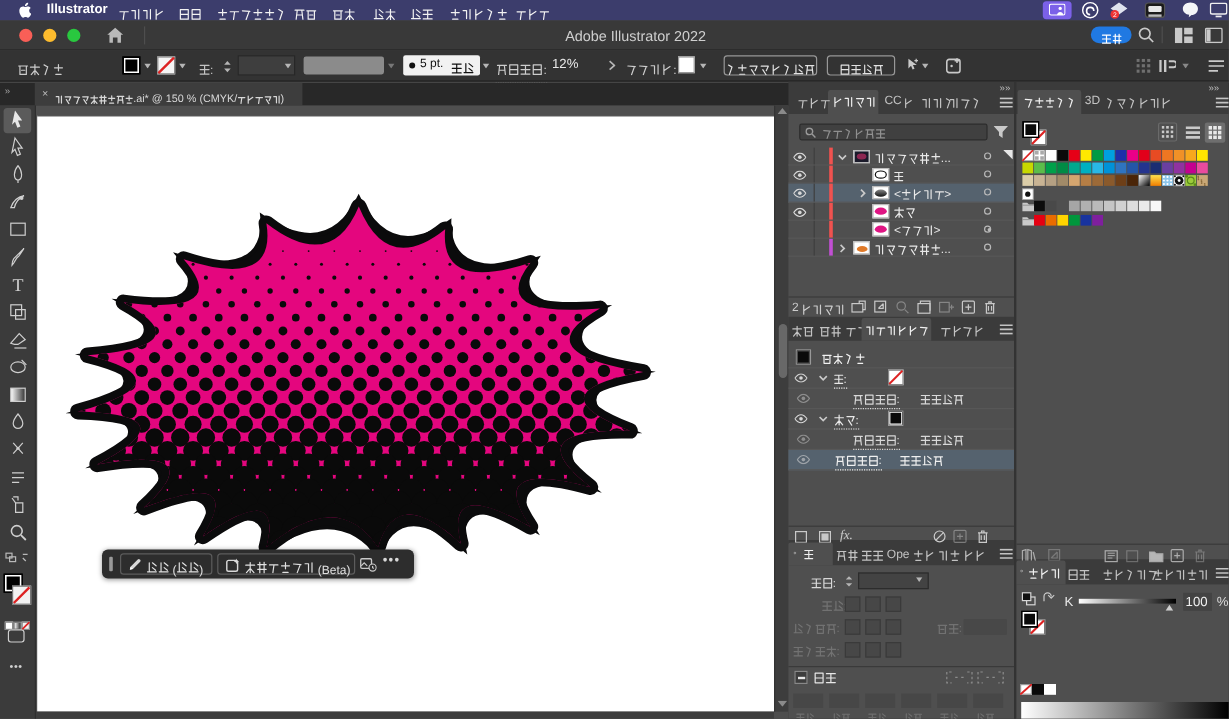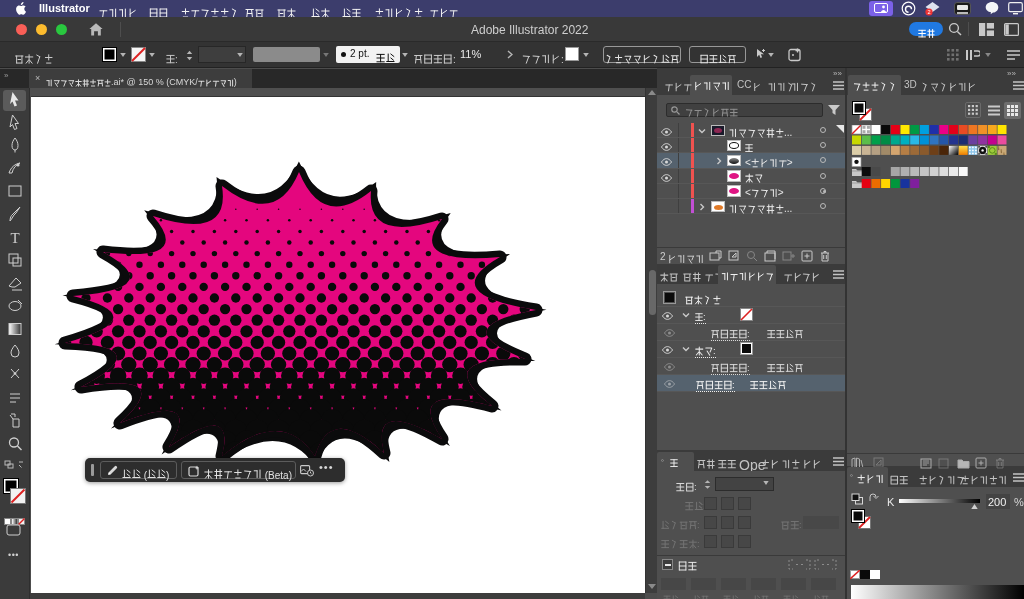--- a/index.html
+++ b/index.html
@@ -112,32 +112,32 @@
     <div style="position:absolute;left:198px;top:4px;width:48px;height:17px;background:#3e3e3e;border:1px solid #272727"></div>
     <svg width="6" height="4" viewBox="0 0 7 5" style="position:absolute;left:237px;top:11px">
       <path d="M0 0h7L3.5 5z" fill="#b5b5b5"></path>
     </svg>
     <div style="position:absolute;left:253px;top:5px;width:67px;height:15px;background:#8b8b8b;border-radius:2px"></div>
     <svg width="6" height="4" viewBox="0 0 7 5" style="position:absolute;left:323px;top:11px">
       <path d="M0 0h7L3.5 5z" fill="#777"></path>
     </svg>
     <div style="position:absolute;left:336px;top:4px;width:64px;height:17px;background:#f2f2f2;border-radius:2px">
       <div style="position:absolute;left:5px;top:6px;width:5px;height:5px;border-radius:50%;background:#111"></div>
-      <span style="position:absolute;left:14px;top:2px;font-size:10px;color:#111">2 pt. </span>
+      <span style="position:absolute;left:14px;top:2px;font-size:10px;color:#111">5 pt. </span>
       <span style="position:absolute;left:40px;top:2.5px"><svg width="19" height="10" style="vertical-align:middle;position:relative;top:0px" viewBox="0 0 18.6 10">
           <path d="M0.7 1.4L8.1 1.4M0.7 5.0L8.1 5.0M0.7 8.8L8.1 8.8M4.4 1.4L4.4 8.8M10.5 8.5L17.9 8.5M12.0 1.0L12.0 8.5M14.6 1.0L17.7 3.5M14.6 5.0L17.3 7.2" stroke="#111" stroke-width="1.00" fill="none" stroke-linecap="round"></path>
         </svg></span>
     </div>
     <svg width="6" height="4" viewBox="0 0 7 5" style="position:absolute;left:402px;top:11px">
       <path d="M0 0h7L3.5 5z" fill="#b5b5b5"></path>
     </svg>
     <span class="t" style="left:413px;top:7px;border-bottom:1px dotted #9a9a9a;padding-bottom:2px"><svg width="40" height="10" style="vertical-align:middle;position:relative;top:0px" viewBox="0 0 40.1 10.5">
         <path d="M0.7 1.6L8.5 1.6M2.6 1.6L1.7 9.5M6.7 1.6L7.6 9.5M2.3 5.8L6.9 5.8M11.4 1.1L11.4 9.5M18.4 1.1L18.4 9.5M11.4 1.1L18.4 1.1M11.4 9.5L18.4 9.5M11.4 5.2L18.4 5.2M21.3 1.5L29.1 1.5M21.3 5.2L29.1 5.2M21.3 9.2L29.1 9.2M25.2 1.5L25.2 9.2M32.0 1.1L32.0 9.5M39.0 1.1L39.0 9.5M32.0 1.1L39.0 1.1M32.0 9.5L39.0 9.5M32.0 5.2L39.0 5.2" stroke="#cdcdcd" stroke-width="1.05" fill="none" stroke-linecap="round"></path>
       </svg><span style="font-size:10px;color:#cdcdcd">:</span></span>
-    <span class="t" style="left:460px;top:6px;font-size:11px;color:#e8e8e8">11%</span>
+    <span class="t" style="left:460px;top:6px;font-size:11px;color:#e8e8e8">12%</span>
     <svg width="6" height="9" viewBox="0 0 6 9" style="position:absolute;left:507px;top:8px">
       <path d="M1 1l4 3.5L1 8" stroke="#b5b5b5" stroke-width="1.4" fill="none"></path>
     </svg>
     <span class="t" style="left:521px;top:7px"><svg width="40" height="10" style="vertical-align:middle;position:relative;top:0px" viewBox="0 0 40.1 10.5">
         <path d="M1.4 2.1L7.9 2.6M7.2 2.6L4.6 9.7M11.7 2.1L18.1 2.6M17.5 2.6L14.9 9.7M21.7 1.9L24.7 1.9M24.7 1.9L24.7 8.9M27.8 1.1L27.8 9.2M32.9 1.1L32.9 9.5M32.9 6.3L38.3 2.6" stroke="#cdcdcd" stroke-width="1.05" fill="none" stroke-linecap="round"></path>
       </svg><span style="font-size:10px;color:#cdcdcd">:</span></span>
     <div style="position:absolute;left:565px;top:5px;width:14px;height:14px;background:#fff;border:1px solid #999"></div>
     <svg width="6" height="4" viewBox="0 0 7 5" style="position:absolute;left:583px;top:11px">
       <path d="M0 0h7L3.5 5z" fill="#b5b5b5"></path>
     </svg>
@@ -1066,20 +1066,43 @@
             <path d="M.5 4.5C2.5 1.7 4.4.5 6.5.5s4 1.2 6 4c-2 2.8-3.9 4-6 4s-4-1.2-6-4z" fill="none" stroke="#d8d8d8" stroke-width="1.1"></path>
             <circle cx="6.5" cy="4.5" r="1.8" fill="#d8d8d8"></circle>
           </svg></div>
         <span style="position:absolute;left:39px;top:2.5px"><span style="border-bottom:1px dotted #f0f0f0;padding-bottom:1px"><svg width="36" height="10" style="vertical-align:middle;position:relative;top:0px" viewBox="0 0 36.4 9.5">
               <path d="M0.7 1.4L7.7 1.4M2.3 1.4L1.5 8.6M6.0 1.4L6.9 8.6M2.1 5.2L6.3 5.2M10.4 1.0L10.4 8.6M16.7 1.0L16.7 8.6M10.4 1.0L16.7 1.0M10.4 8.6L16.7 8.6M10.4 4.8L16.7 4.8M19.4 1.3L26.4 1.3M19.4 4.8L26.4 4.8M19.4 8.4L26.4 8.4M22.9 1.3L22.9 8.4M29.1 1.0L29.1 8.6M35.4 1.0L35.4 8.6M29.1 1.0L35.4 1.0M29.1 8.6L35.4 8.6M29.1 4.8L35.4 4.8" stroke="#f0f0f0" stroke-width="1.00" fill="none" stroke-linecap="round"></path>
             </svg><span style="font-size:9.5px;color:#f0f0f0">:</span></span></span>
         <span style="position:absolute;left:93px;top:2.5px"><svg width="36" height="10" style="vertical-align:middle;position:relative;top:0px" viewBox="0 0 36.4 9.5">
             <path d="M0.7 1.3L7.7 1.3M0.7 4.8L7.7 4.8M0.7 8.4L7.7 8.4M4.2 1.3L4.2 8.4M10.0 1.3L17.1 1.3M10.0 4.8L17.1 4.8M10.0 8.4L17.1 8.4M13.5 1.3L13.5 8.4M19.4 8.1L26.4 8.1M20.8 1.0L20.8 8.1M23.3 1.0L26.2 3.3M23.3 4.8L25.8 6.8M28.7 1.4L35.8 1.4M30.4 1.4L29.6 8.6M34.1 1.4L34.9 8.6M30.2 5.2L34.3 5.2" stroke="#f0f0f0" stroke-width="1.00" fill="none" stroke-linecap="round"></path>
           </svg></span>
       </div>
+      <div style="position:absolute;left:0px;top:154px;width:188px;height:17px;border-top:1px solid #3a3a3a">
+        <svg width="180" height="13" viewBox="0 0 180 13" style="position:absolute;left:5px;top:2px" fill="none" stroke="#c9c9c9">
+          <rect x="1" y="2" width="9" height="9"></rect>
+          <g transform="translate(20,0)">
+            <rect x="1" y="2" width="9" height="9"></rect>
+            <rect x="3" y="4" width="5" height="5" fill="#c9c9c9"></rect>
+          </g>
+        </svg>
+        <span style="position:absolute;left:43px;top:1px;font-style:italic;font-size:11px;color:#c9c9c9;font-family:Liberation Serif">fx.</span>
+        <svg width="60" height="13" viewBox="0 0 60 13" style="position:absolute;left:120px;top:2px" fill="none" stroke="#c9c9c9">
+          <g>
+            <circle cx="6" cy="6" r="4.5"></circle>
+            <path d="M2.8 9.2 9.2 2.8"></path>
+          </g>
+          <g transform="translate(17,0)" opacity=".45">
+            <rect x="1" y="1" width="10" height="10" rx="1"></rect>
+            <path d="M6 3.5v5M3.5 6h5"></path>
+          </g>
+          <g transform="translate(36,0)">
+            <path d="M2 3h8M3 3v8h6V3M5 3V1.5h2V3M4.7 5v4M7.3 5v4"></path>
+          </g>
+        </svg>
+      </div>
     </div>
     <div style="position:absolute;left:0px;top:382px;width:188px;height:21px;">
       <div style="position:absolute;left:0px;top:2px;width:37px;height:19px;background:#4f4f4f;border-radius:2px 2px 0 0">
         <span style="position:absolute;left:4px;top:3.5px;color:#d0d0d0;font-size:8px">◦</span>
         <span style="position:absolute;left:13px;top:4px"><svg width="8" height="10" style="vertical-align:middle;position:relative;top:0px" viewBox="0 0 8.4 9.5">
             <path d="M0.7 1.3L7.7 1.3M0.7 4.8L7.7 4.8M0.7 8.4L7.7 8.4M4.2 1.3L4.2 8.4" stroke="#f0f0f0" stroke-width="1.00" fill="none" stroke-linecap="round"></path>
           </svg></span>
       </div>
       <span class="t" style="left:40px;top:7px"><svg width="18" height="10" style="vertical-align:middle;position:relative;top:0px" viewBox="0 0 17.7 9.5">
           <path d="M0.7 1.4L7.7 1.4M2.3 1.4L1.5 8.6M6.0 1.4L6.9 8.6M2.1 5.2L6.3 5.2M10.2 2.4L16.9 2.4M10.2 6.2L16.9 6.2M11.9 0.5L11.9 9.0M15.2 0.5L15.2 9.0" stroke="#c3c3c3" stroke-width="1.00" fill="none" stroke-linecap="round"></path>
@@ -1089,21 +1112,21 @@
         </svg></span>
       <span class="t" style="left:104px;top:7px"><svg width="18" height="10" style="vertical-align:middle;position:relative;top:0px" viewBox="0 0 17.7 9.5">
           <path d="M4.2 0.8L4.2 5.7M1.0 3.3L7.4 3.3M2.1 8.6L6.3 8.6M11.2 1.0L11.2 8.6M11.2 5.7L16.0 2.4" stroke="#c3c3c3" stroke-width="1.00" fill="none" stroke-linecap="round"></path>
         </svg></span>
       <span class="t" style="left:125px;top:7px"><svg width="18" height="10" style="vertical-align:middle;position:relative;top:0px" viewBox="0 0 17.7 9.5">
           <path d="M1.0 1.7L3.8 1.7M3.8 1.7L3.8 8.1M6.5 1.0L6.5 8.4M13.5 0.8L13.5 5.7M10.4 3.3L16.7 3.3M11.4 8.6L15.6 8.6" stroke="#c3c3c3" stroke-width="1.00" fill="none" stroke-linecap="round"></path>
         </svg></span>
       <span class="t" style="left:146px;top:7px"><svg width="18" height="10" style="vertical-align:middle;position:relative;top:0px" viewBox="0 0 17.7 9.5">
           <path d="M1.8 1.0L1.8 8.6M1.8 5.7L6.7 2.4M11.2 1.0L11.2 8.6M11.2 5.7L16.0 2.4" stroke="#c3c3c3" stroke-width="1.00" fill="none" stroke-linecap="round"></path>
         </svg></span>
-      <span class="t" style="left:82px;top:6.5px;font-size:14px;color:#c3c3c3">Ope</span>
+      <span class="t" style="left:82px;top:6.5px;font-size:10px;color:#c3c3c3">Ope</span>
       <svg width="11" height="9" viewBox="0 0 11 9" style="position:absolute;left:176px;top:7px">
         <path d="M0 1h11M0 4.5h11M0 8h11" stroke="#c3c3c3" stroke-width="1.3"></path>
       </svg>
     </div>
     <div style="position:absolute;left:0px;top:403px;width:188px;height:128px;background:#4f4f4f">
       <span style="position:absolute;left:19px;top:9px"><svg width="18" height="10" style="vertical-align:middle;position:relative;top:0px" viewBox="0 0 17.7 9.5">
           <path d="M0.7 1.3L7.7 1.3M0.7 4.8L7.7 4.8M0.7 8.4L7.7 8.4M4.2 1.3L4.2 8.4M10.4 1.0L10.4 8.6M16.7 1.0L16.7 8.6M10.4 1.0L16.7 1.0M10.4 8.6L16.7 8.6M10.4 4.8L16.7 4.8" stroke="#d8d8d8" stroke-width="1.00" fill="none" stroke-linecap="round"></path>
         </svg><span style="font-size:9.5px;color:#d8d8d8">:</span></span>
       <svg width="7" height="11" viewBox="0 0 9 13" style="position:absolute;left:47px;top:8px">
         <path d="M1 4.5 4.5 1 8 4.5z" fill="#b5b5b5"></path>
@@ -1397,21 +1420,21 @@
       <svg width="12" height="11" viewBox="0 0 12 11" style="position:absolute;left:21px;top:6px" fill="none" stroke="#c9c9c9">
         <path d="M2 8V4a3 3 0 0 1 6 0"></path>
         <path d="M5.5 3 8 5.5 10.5 3" fill="none"></path>
       </svg>
       <span style="position:absolute;left:40px;top:9px;font-size:11px;color:#e8e8e8">K</span>
       <div style="position:absolute;left:52px;top:12px;width:81px;height:4px;background:linear-gradient(90deg,#fff,#000)"></div>
       <svg width="7" height="5" viewBox="0 0 9 7" style="position:absolute;left:124px;top:17px">
         <path d="M4.5 0 9 7H0z" fill="#cfcfcf"></path>
       </svg>
       <div style="position:absolute;left:139px;top:7px;width:24px;height:15px;background:#434343"></div>
-      <span style="position:absolute;left:141px;top:9px;font-size:11px;color:#f0f0f0">200</span>
+      <span style="position:absolute;left:141px;top:9px;font-size:11px;color:#f0f0f0">100</span>
       <span style="position:absolute;left:167px;top:9px;font-size:11px;color:#d8d8d8">%</span>
       <div style="position:absolute;left:11px;top:29px;width:13px;height:13px;background:#fff;border:1px solid #777"></div>
       <svg width="13" height="13" style="position:absolute;left:11px;top:29px">
         <path d="M1 12 12 1" stroke="#d22" stroke-width="1.8"></path>
       </svg>
       <div style="position:absolute;left:4px;top:22px;width:14px;height:14px;background:#0a0a0a;border:1px solid #000;box-shadow:inset 0 0 0 1.5px #fff"></div>
       <div style="position:absolute;left:3px;top:83px;width:10px;height:9px;background:#fff;border:1px solid #999"></div>
       <svg width="10" height="9" style="position:absolute;left:3px;top:83px">
         <path d="M0 9 10 0" stroke="#d22" stroke-width="1.6"></path>
       </svg>

